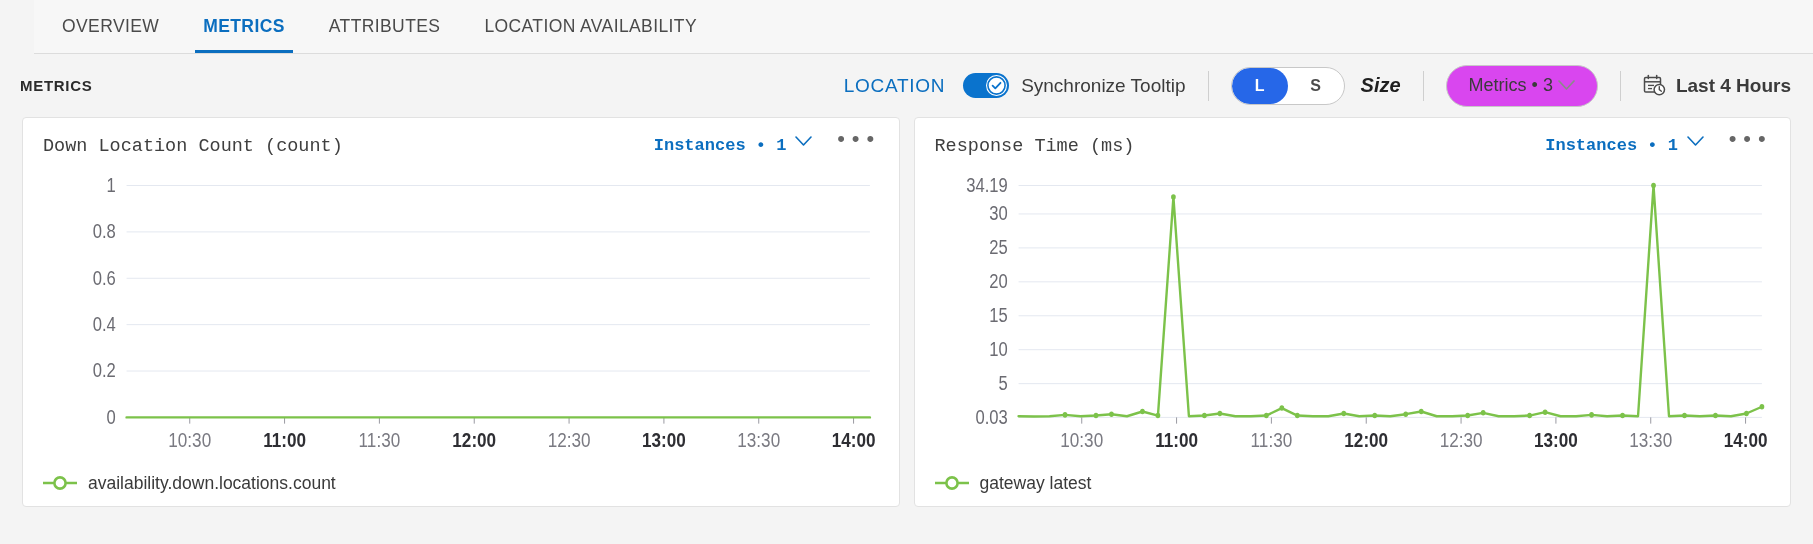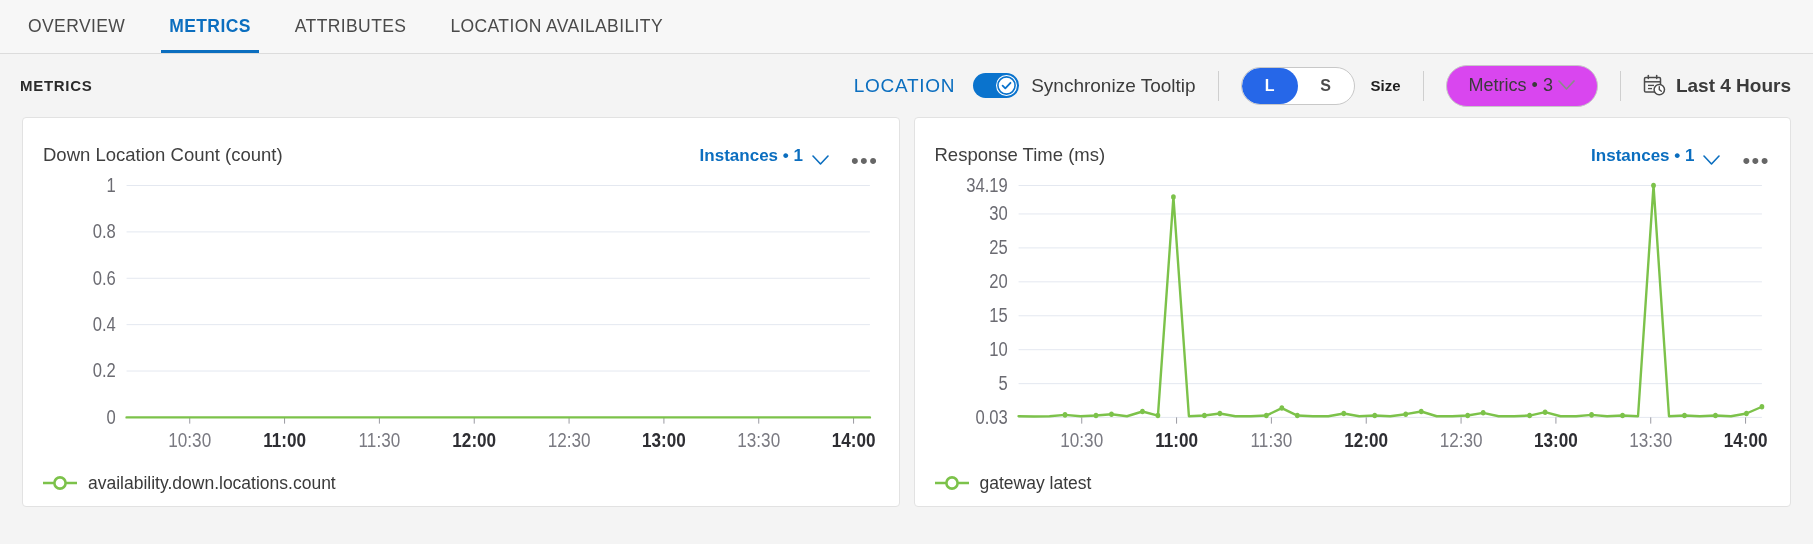--- a/index.html
+++ b/index.html
@@ -12,20 +12,21 @@
   }
 
   
   .tabbar {
     height: 54px;
     background: #f7f7f7;
     display: flex;
     align-items: stretch;
     padding-left: 6px;
     border-bottom: 1px solid #dcdcdc;
+    margin-left: 34px;
   }
   .tab {
     display: flex; align-items: center;
     padding: 0 22px;
     font-size: 17.5px;
     letter-spacing: .4px;
     color: #4a4a4a;
     cursor: pointer;
     position: relative;
   }
@@ -98,22 +99,23 @@
   .segbtn .seg {
     width: 56px; height: 100%;
     display: flex; align-items: center; justify-content: center;
     font-size: 16px; font-weight: 700; color: #4c4c4c;
     cursor: pointer;
   }
   .segbtn .seg.on {
     background: #2667e8; color: #fff; border-radius: 19px;
   }
   .size-label {
-    font-size: 15px; font-weight: 700; color: #1f1f1f;
+    font-size: 20px; font-weight: 700; color: #1f1f1f;
     margin-left: 16px;
+    font-style: italic;
   }
   .pill {
     display: flex; align-items: center; gap: 5px;
     border: 1px solid #c8c8c8;
     border-radius: 21px;
     background: #d946ef;
     height: 42px;
     padding: 0 22px;
     font-size: 18px;
     color: #3b3b3b;
@@ -139,22 +141,23 @@
     border: 1px solid #e2e2e2;
     border-radius: 4px;
     height: 390px;
     flex: 1 1 0;
     min-width: 0;
     padding: 18px 20px 0 20px;
     display: flex;
     flex-direction: column;
   }
   .card-head {
-    display: flex; align-items: flex-end;
+    display: flex; align-items: flex-start;
     height: 30px;
+    font-family: Liberation Mono, monospace;
   }
   .card-title {
     font-size: 18.5px;
     color: #3f3f3f;
   }
   .instances {
     font-size: 17px;
     color: #0b6ebf;
     font-weight: 700;
     cursor: pointer;

